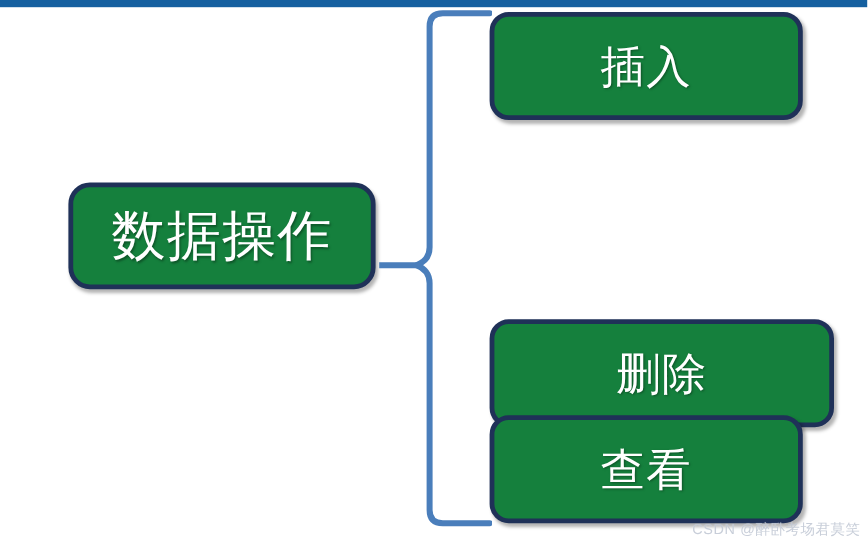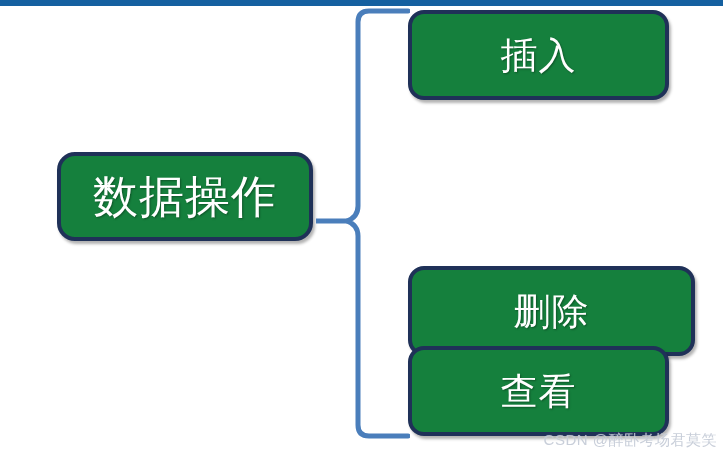--- a/index.html
+++ b/index.html
@@ -64,21 +64,21 @@
     left: 316px;
     top: 4px;
     width: 94px;
     height: 446px;
     pointer-events: none;
   }
   #watermark {
     position: absolute;
     right: 6px;
     bottom: 3px;
-    font-size: 15px;
+    font-size: 12px;
     color: rgba(190, 198, 210, 0.85);
     letter-spacing: 0.5px;
     white-space: nowrap;
     text-shadow: 0 0 1px rgba(255,255,255,0.4);
   }
 </style>
 </head>
 <body>
 
 <div id="canvas">

